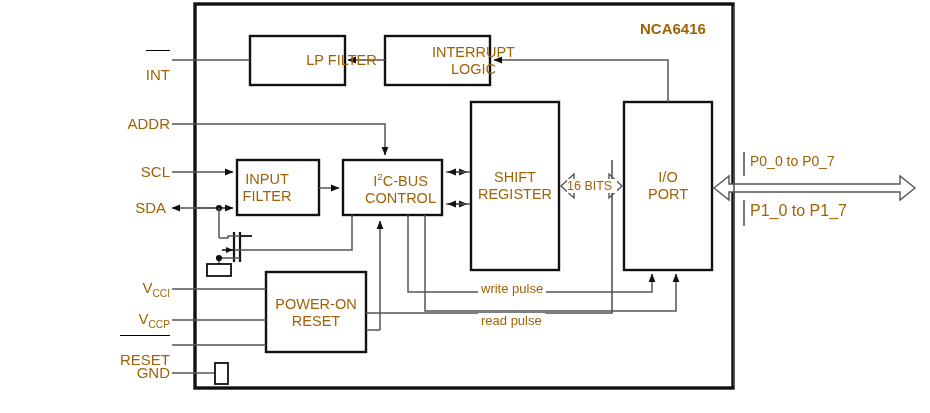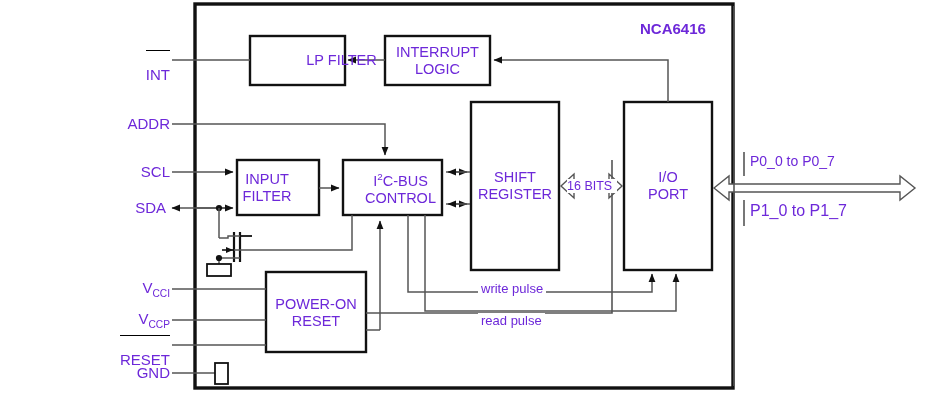--- a/index.html
+++ b/index.html
@@ -1,19 +1,19 @@
 <!DOCTYPE html>
 <html><head>
 <meta charset="utf-8">
 <style>
   html,body{margin:0;padding:0;background:#ffffff;}
   body{font-family:"Liberation Sans","DejaVu Sans",sans-serif;}
   #stage{position:relative;width:930px;height:413px;background:#fff;overflow:hidden;}
   #svgroot{position:absolute;left:0;top:0;width:930px;height:413px;}
-  .lbl{position:absolute;font-family:"Liberation Sans","DejaVu Sans",sans-serif;color:#6d28d9;white-space:nowrap;}
+  .lbl{position:absolute;font-family:"Liberation Sans","DejaVu Sans",sans-serif;color:#a16207;white-space:nowrap;}
   .pin{font-size:15px;text-align:right;}
   .blk{font-size:14.5px;text-align:center;line-height:1.18;}
   .small{font-size:13px;}
   .bold{font-weight:bold;font-size:15px;}
   .ovl{border-top:1.6px solid #000;padding-top:16px;display:inline-block;line-height:1.05;}
   sub{font-size:0.68em;}
   sup{font-size:0.68em;}
 </style>
 </head>
 <body>
@@ -166,21 +166,21 @@
     <span class="ovl">RESET</span>
   </div>
   <div class="lbl pin" style="left:82px;top:364px;width:88px;">
     <span>GND</span>
   </div>
 
   <div class="lbl blk" style="left:250px;top:52px;width:95px;padding-left:44px;">
     <span>LP FILTER</span>
   </div>
 
-  <div class="lbl blk" style="left:385px;top:44px;width:105px;">
+  <div class="lbl blk" style="left:385px;top:44px;width:105px;padding-left:36px;">
     <div>INTERRUPT</div>
     <div>LOGIC</div>
   </div>
 
   <div class="lbl blk" style="left:237px;top:171px;width:60px;">
     <div>INPUT</div>
     <div>FILTER</div>
   </div>
 
   <div class="lbl blk" style="left:343px;top:171px;width:115px;">

